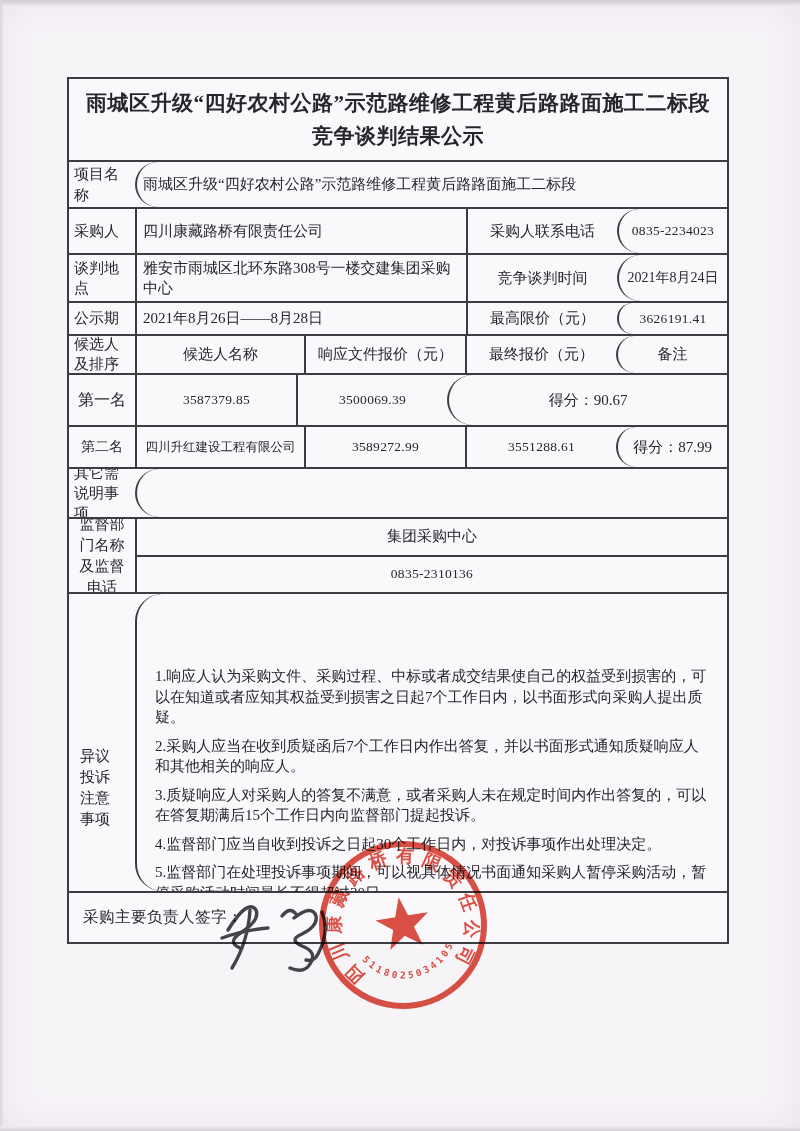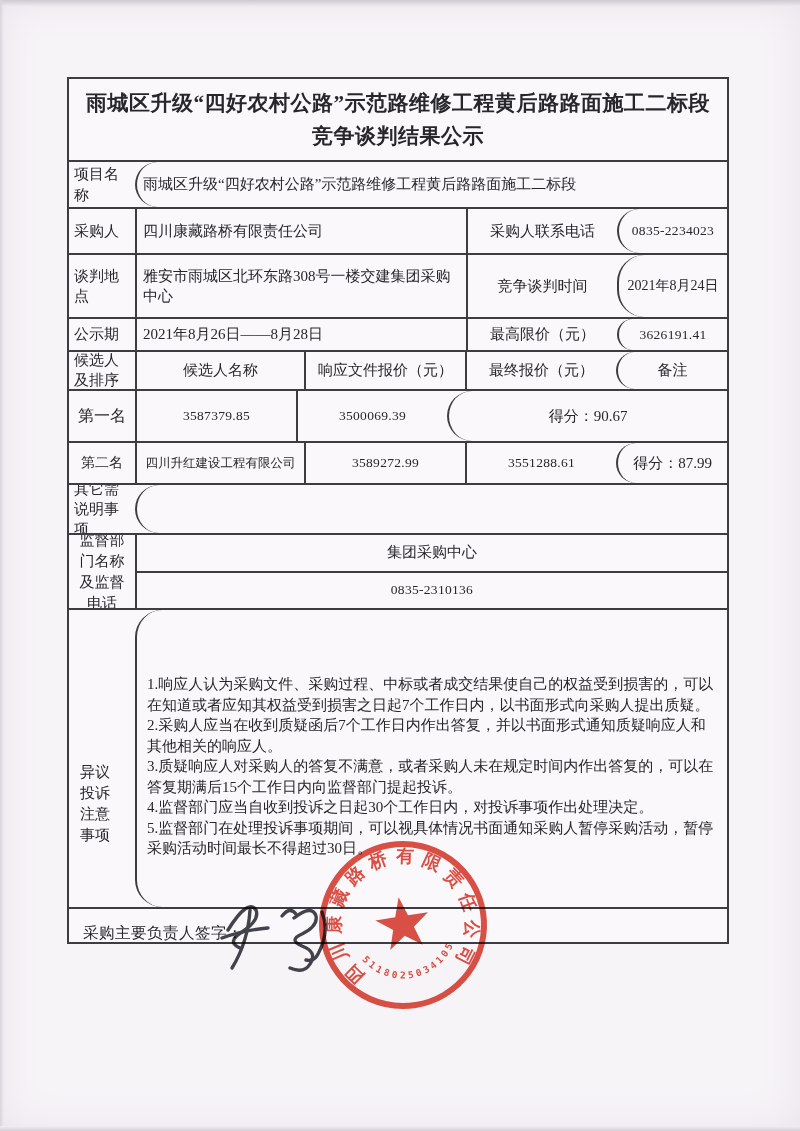--- a/index.html
+++ b/index.html
@@ -62,21 +62,21 @@
   .sup-sub{box-sizing:border-box;display:flex;align-items:center;justify-content:center;}
   .sup-sub.h37{height:37px;}
   .sup-sub.h38{height:38px;border-top:2px solid var(--table-border);}
 
   .obj-label{align-items:flex-start;}
   .obj-label .lbl{padding-top:150px;line-height:1.4;}
   .obj-body{
     display:block;padding:64px 8px 6px 10px;
     font-size:15px;line-height:20.5px;
   }
-  .obj-item{margin:0;}
+  .obj-item{margin:8px;}
 
   .sign-row{align-items:center;}
   .sign-label{font-size:15.5px;padding-left:8px;letter-spacing:.5px;}
 
   .signature{
     position:absolute;left:218px;top:888px;width:150px;height:100px;
     mix-blend-mode:multiply;opacity:.92;z-index:6;
   }
   .signature path{fill:none;stroke:#34353c;stroke-width:3.4;
     stroke-linecap:round;stroke-linejoin:round;}
@@ -115,21 +115,21 @@
       <div class="c fill">雨城区升级“四好农村公路”示范路维修工程黄后路路面施工二标段</div>
     </div>
 
     <div class="row" style="height:46px">
       <div class="c nb w66 lbl">采购人</div>
       <div class="c w331">四川康藏路桥有限责任公司</div>
       <div class="c w151 ctr">采购人联系电话</div>
       <div class="c fill ctr num">0835-2234023</div>
     </div>
 
-    <div class="row" style="height:64px">
+    <div class="row" style="height:48px">
       <div class="c nb w66 lbl">谈判地点</div>
       <div class="c w331" style="line-height:1.35">雅安市雨城区北环东路308号一楼交建集团采购中心</div>
       <div class="c w151 ctr">竞争谈判时间</div>
       <div class="c fill ctr" style="font-size:14px">2021年8月24日</div>
     </div>
 
     <div class="row" style="height:33px">
       <div class="c nb w66 lbl">公示期</div>
       <div class="c w331">2021年8月26日——8月28日</div>
       <div class="c w151 ctr">最高限价（元）</div>

